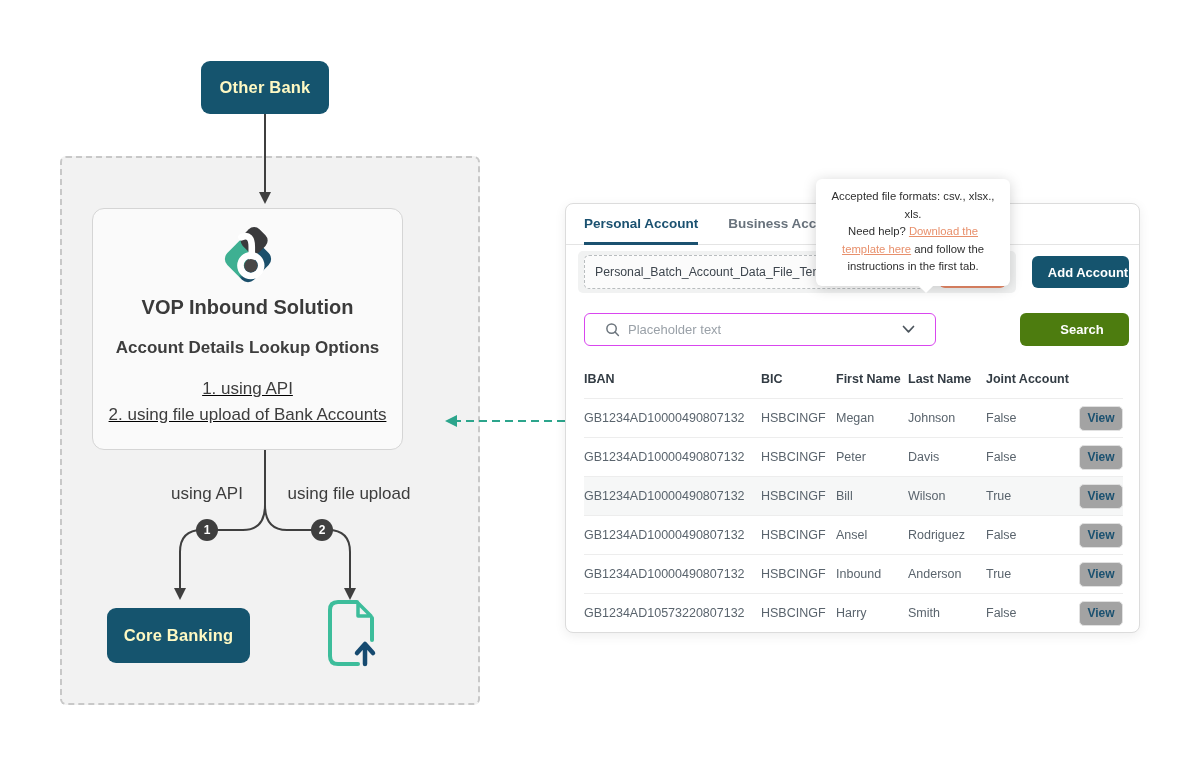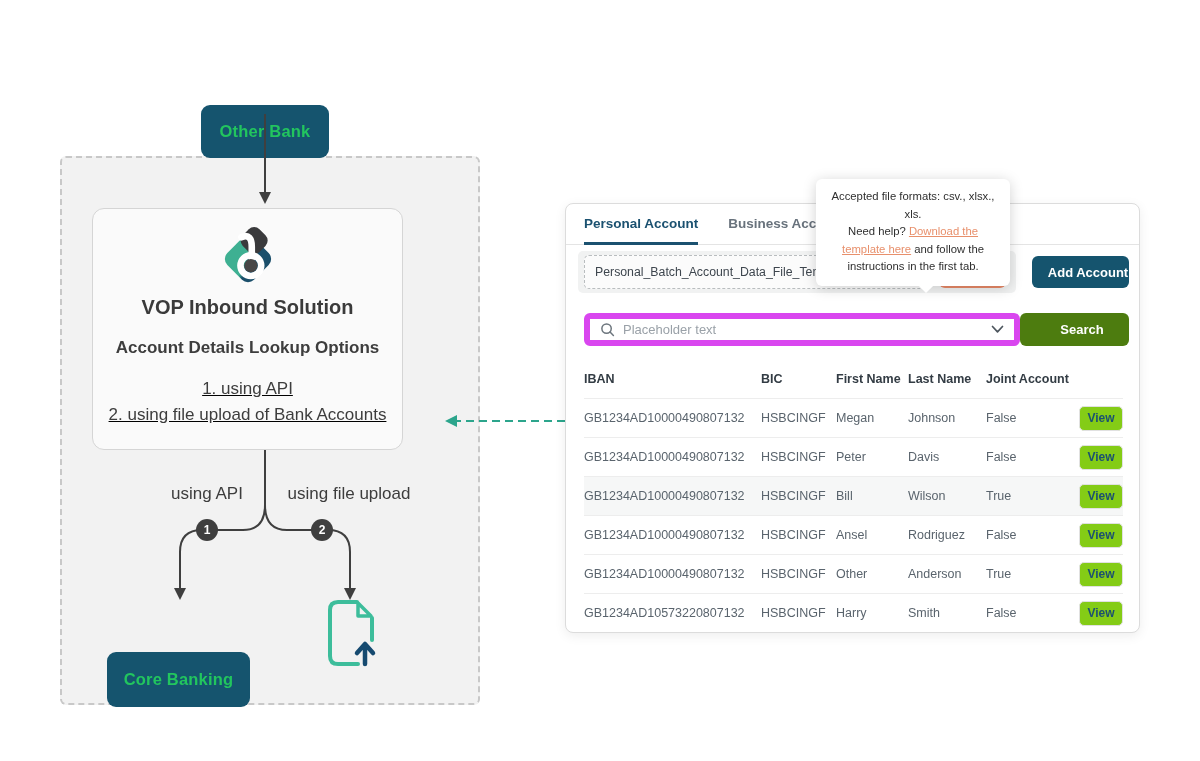--- a/index.html
+++ b/index.html
@@ -1,23 +1,23 @@
 <!DOCTYPE html>
 <html><head>
 <meta charset="utf-8">
 <style>
   * { box-sizing: border-box; margin: 0; padding: 0; }
   html,body { width:1200px; height:761px; background:#ffffff; overflow:hidden;
               font-family:"Liberation Sans", sans-serif; }
   .abs { position:absolute; }
 
   
-  .pill-btn { background:#15546e; color:#22c55e; border-radius:9px;
+  .pill-btn { background:#15546e; color:#fef9c3; border-radius:9px;
               display:flex; align-items:center; justify-content:center;
-              font-size:16.5px; font-weight:600; letter-spacing:.2px;margin-top:44px; }
+              font-size:16.5px; font-weight:600; letter-spacing:.2px; }
   .outer-box { left:60px; top:156px; width:420px; height:549px;
                background:#f2f2f2; border:2px dashed #c8c8c8; border-radius:6px; }
   .solution-card { left:92px; top:208px; width:311px; height:242px;
                    background:#fafafa; border:1.5px solid #d5d5d5; border-radius:12px;
                    display:flex; flex-direction:column; align-items:center; text-align:center; }
   .logo { margin-top:17px; width:66px; height:66px; }
   .card-title { margin-top:4px; font-size:20px; font-weight:700; color:#3a3a3a; }
   .card-sub   { margin-top:19px; font-size:17px; font-weight:700; color:#3d3d3d; }
   .card-opt   { font-size:17px; font-weight:500; color:#3d3d3d; line-height:1.5; }
   .card-opts  { margin-top:18px;text-decoration:underline; }
@@ -45,34 +45,34 @@
   .help-icon { margin-left:8px; width:18px; height:18px; border:1.4px solid #4a4a4a; border-radius:50%;
                color:#4a4a4a; font-size:11.5px; font-weight:700; display:flex;
                align-items:center; justify-content:center; cursor:pointer; }
   .btn { border:none; border-radius:6px; color:#fff; font-weight:700; font-size:13px;
          font-family:"Liberation Sans",sans-serif; display:flex; align-items:center;
          justify-content:center; cursor:pointer;padding-left:15px; }
   .upload-btn { margin-left:9px; width:67px; height:32px; background:#e98a68; }
   .add-btn { left:466px; top:52px; width:97px; height:32px; background:#15546e; }
   .search-btn { left:454px; top:109px; width:109px; height:33px; background:#4d7c0f; }
 
-  .search-box { left:18px; top:109px; width:436px; height:33px; border:6px solid #d946ef;
-                border-radius:6px; display:flex; align-items:center; padding:0 10px; background:#fff; }
+  .search-box { left:18px; top:109px; width:352px; height:33px; border:1px solid #d946ef;
+                border-radius:6px; display:flex; align-items:center; padding:0 20px; background:#fff; }
   .search-box input { flex:1; border:none; outline:none; font-size:13px; color:#3e464e;
                       background:transparent; font-family:"Liberation Sans",sans-serif; }
   .search-box input::placeholder { color:#9aa1a8; }
 
   .table { left:18px; top:156px; width:539px; }
   .trow { display:grid; grid-template-columns:177px 75px 72px 78px 93px 44px;
           align-items:center; height:39px; border-top:1px solid #ededed; }
   .thead { height:38px; border-top:none; }
   .thead span { font-size:12.5px; font-weight:700; color:#333c44; }
   .tcell { font-size:12.5px; color:#5a646d; }
   .trow.hl { background:#f6f7f7; }
-  .view-btn { width:44px; height:25px; background:#84cc16; border:1px solid #e1e1e1; border-radius:5px;
+  .view-btn { width:44px; height:25px; background:#a3a3a3; border:1px solid #e1e1e1; border-radius:5px;
               color:#1b5170; font-weight:700; font-size:12px; display:flex; align-items:center;
               justify-content:center; cursor:pointer; }
 
   .tooltip { left:250px; top:-25px; width:194px; background:#fff; border-radius:6px; z-index:6;
              box-shadow:0 2px 14px rgba(0,0,0,.18); padding:9px 11px 10px; text-align:center;
              font-size:11.3px; line-height:1.55; color:#2f2f2f; }
   .tooltip .link { color:#e8906c; text-decoration:underline; cursor:pointer; }
   .tooltip:after { content:""; position:absolute; left:105px; bottom:-5px; width:10px; height:10px;
                    background:#fff; transform:rotate(45deg); }
 </style>
@@ -223,21 +223,21 @@
     <span class="tcell">HSBCINGF</span>
     <span class="tcell">Ansel</span>
     <span class="tcell">Rodriguez</span>
     <span class="tcell">False</span>
     <button class="view-btn">View</button>
   </div>
 
   <div class="trow">
     <span class="tcell">GB1234AD10000490807132</span>
     <span class="tcell">HSBCINGF</span>
-    <span class="tcell">Other</span>
+    <span class="tcell">Inbound</span>
     <span class="tcell">Anderson</span>
     <span class="tcell">True</span>
     <button class="view-btn">View</button>
   </div>
 
   <div class="trow">
     <span class="tcell">GB1234AD10573220807132</span>
     <span class="tcell">HSBCINGF</span>
     <span class="tcell">Harry</span>
     <span class="tcell">Smith</span>

